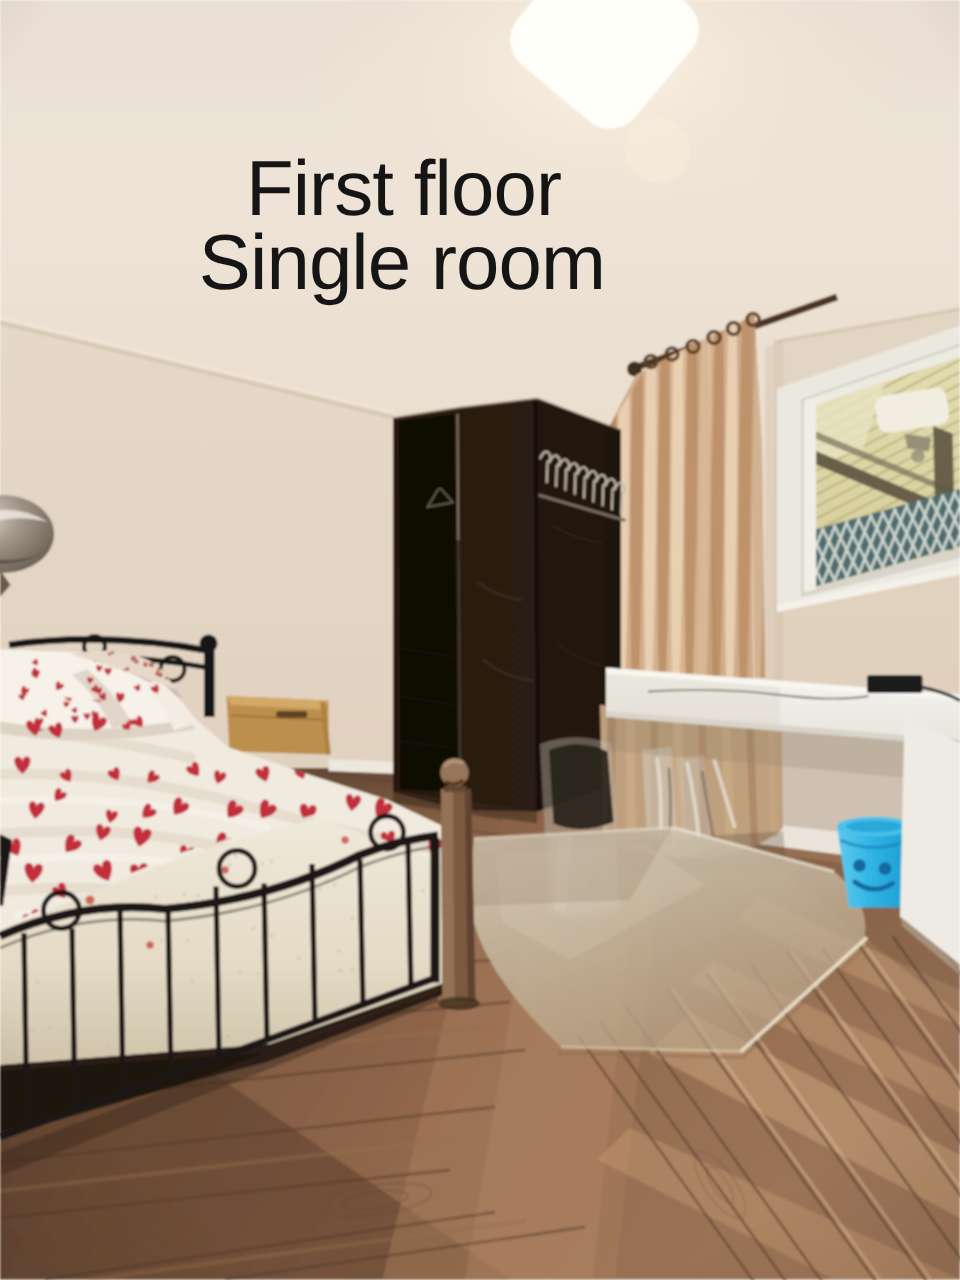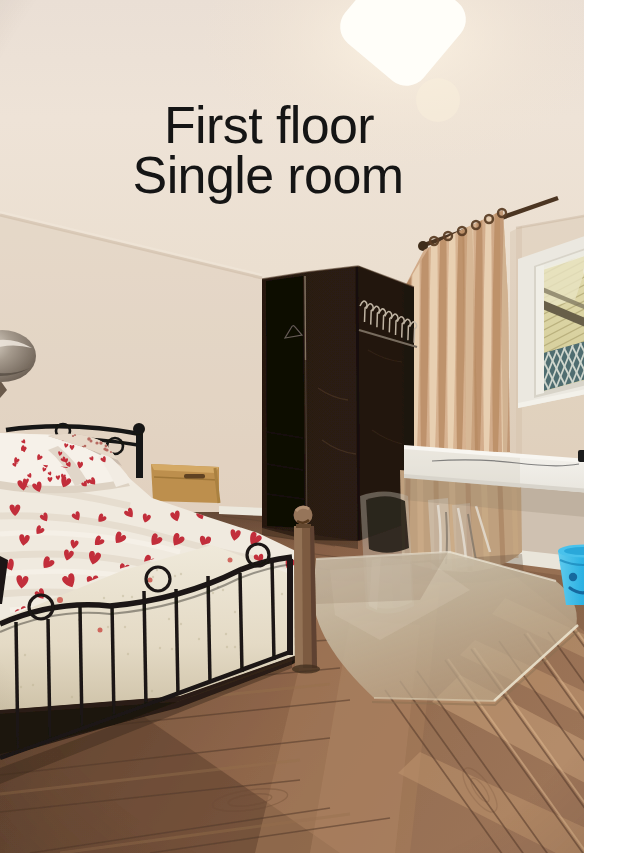--- a/index.html
+++ b/index.html
@@ -1,16 +1,16 @@
 <!DOCTYPE html>
 <html><head>
 <meta charset="utf-8">
 <style>
   html,body{margin:0;padding:0;background:#fff;}
-  #stage{position:relative;width:584px;height:853px;overflow:hidden;}
+  #stage{position:relative;width:640px;height:853px;overflow:hidden;}
   svg{display:block;}
 </style>
 </head>
 <body>
 <div id="stage">
 <svg width="640" height="853" viewBox="0 0 640 853" xmlns="http://www.w3.org/2000/svg">
 <defs>
   <path id="ht" d="M 0 0.38 C -0.48 -0.02 -0.52 -0.5 -0.22 -0.5 C -0.05 -0.5 0 -0.32 0 -0.2 C 0 -0.32 0.05 -0.5 0.22 -0.5 C 0.52 -0.5 0.48 -0.02 0 0.38 Z"></path>
   <linearGradient id="wallg" x1="0" y1="0" x2="0" y2="1">
     <stop offset="0" stop-color="#eadfd5"></stop>

